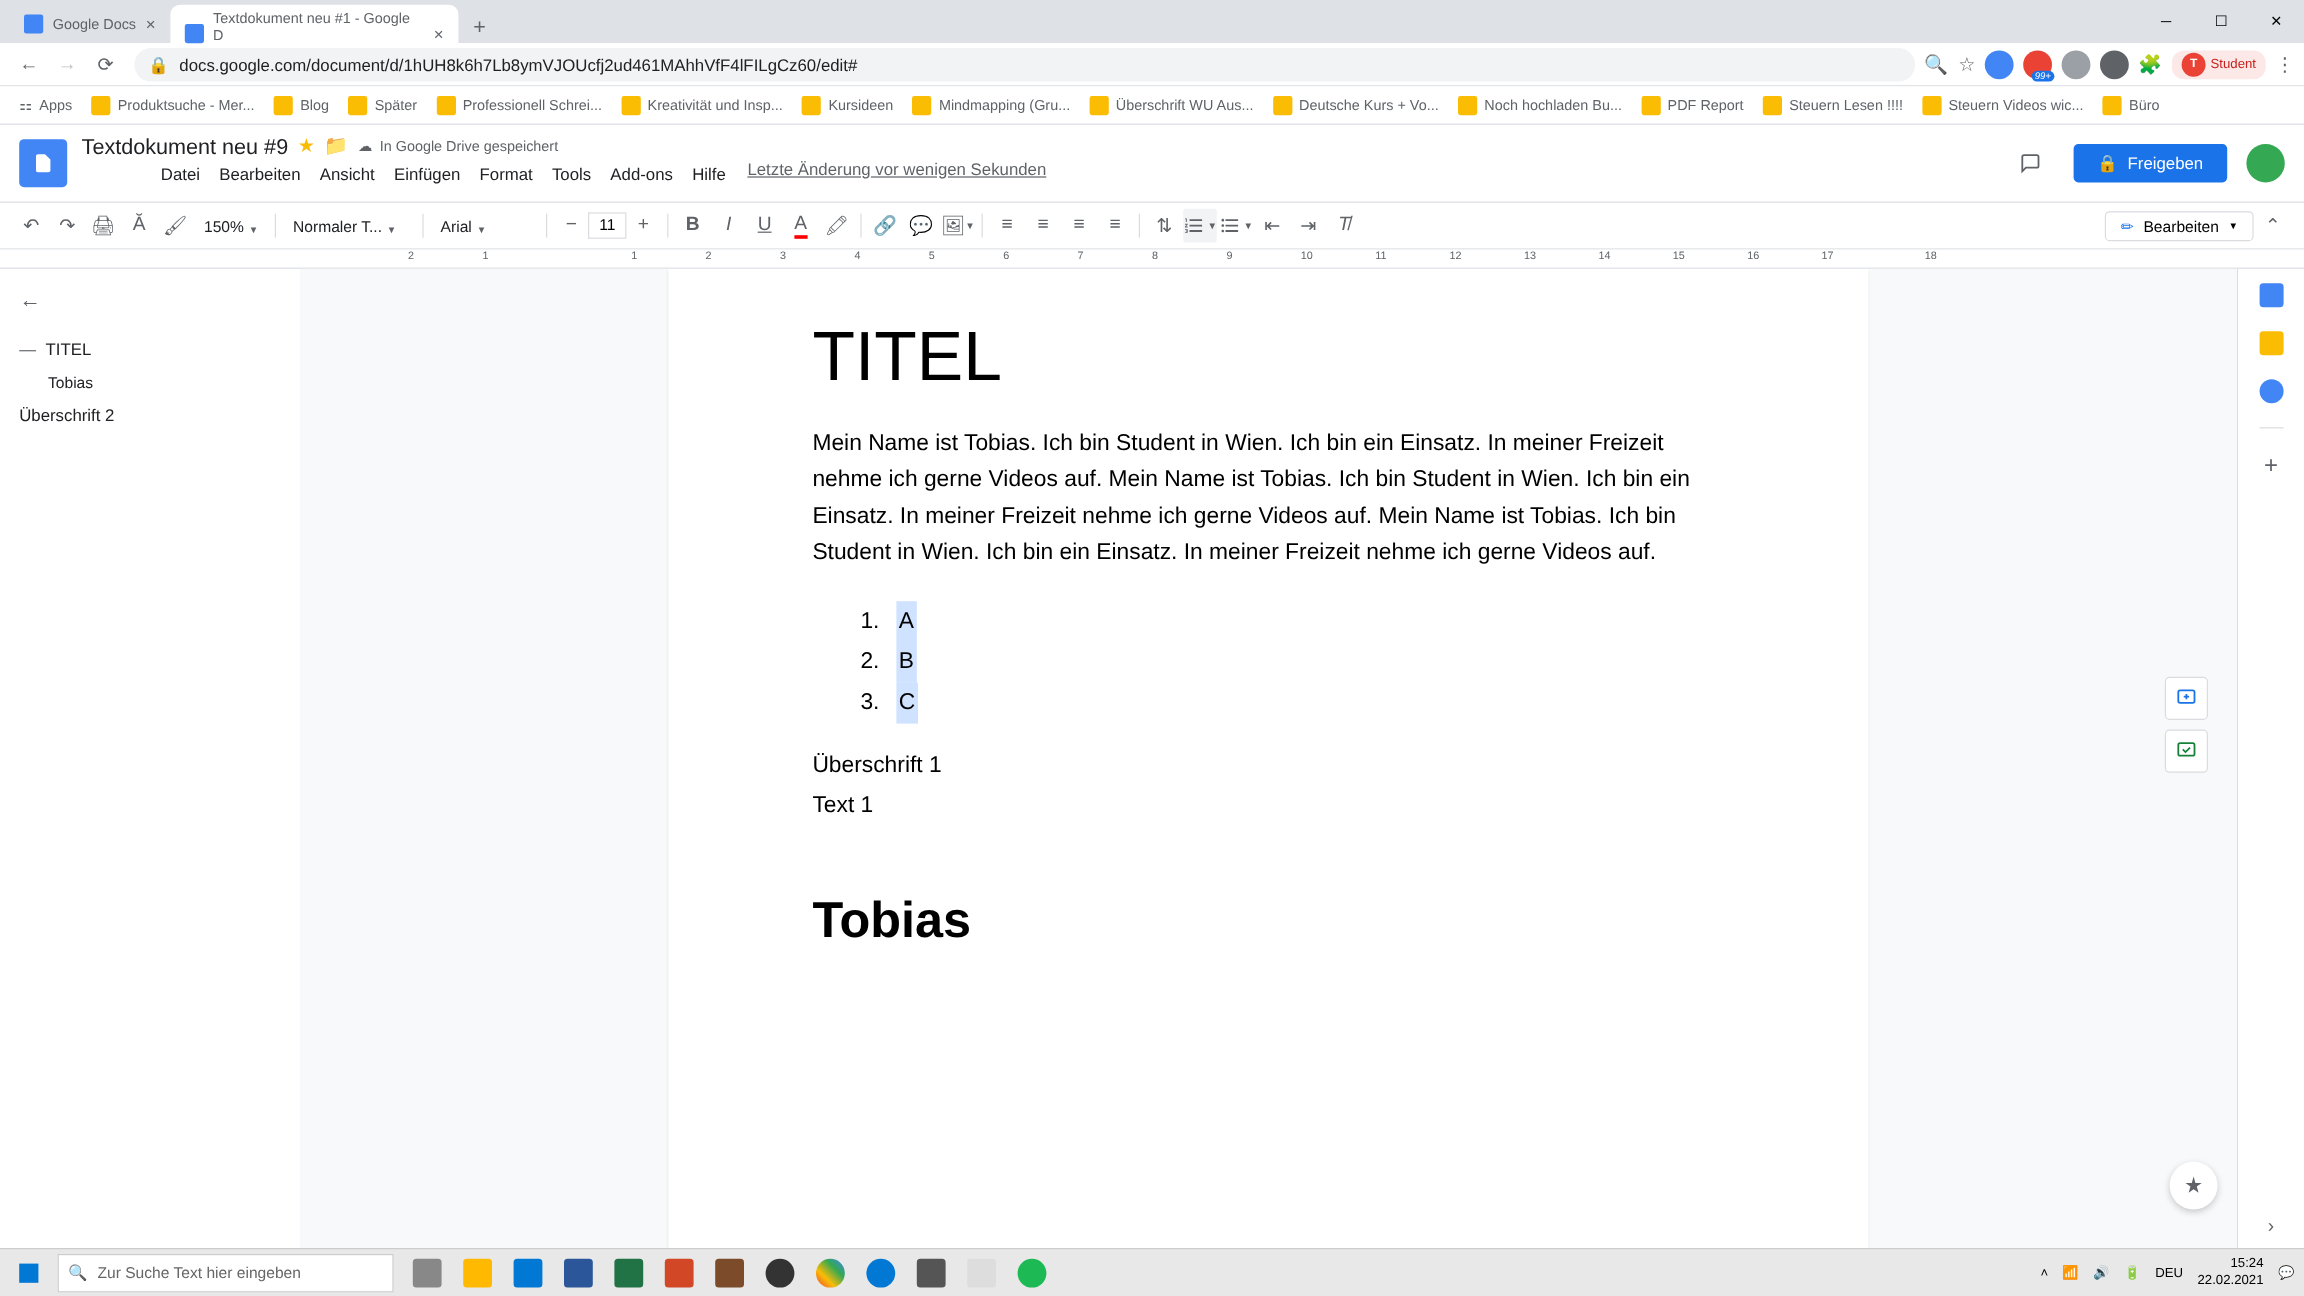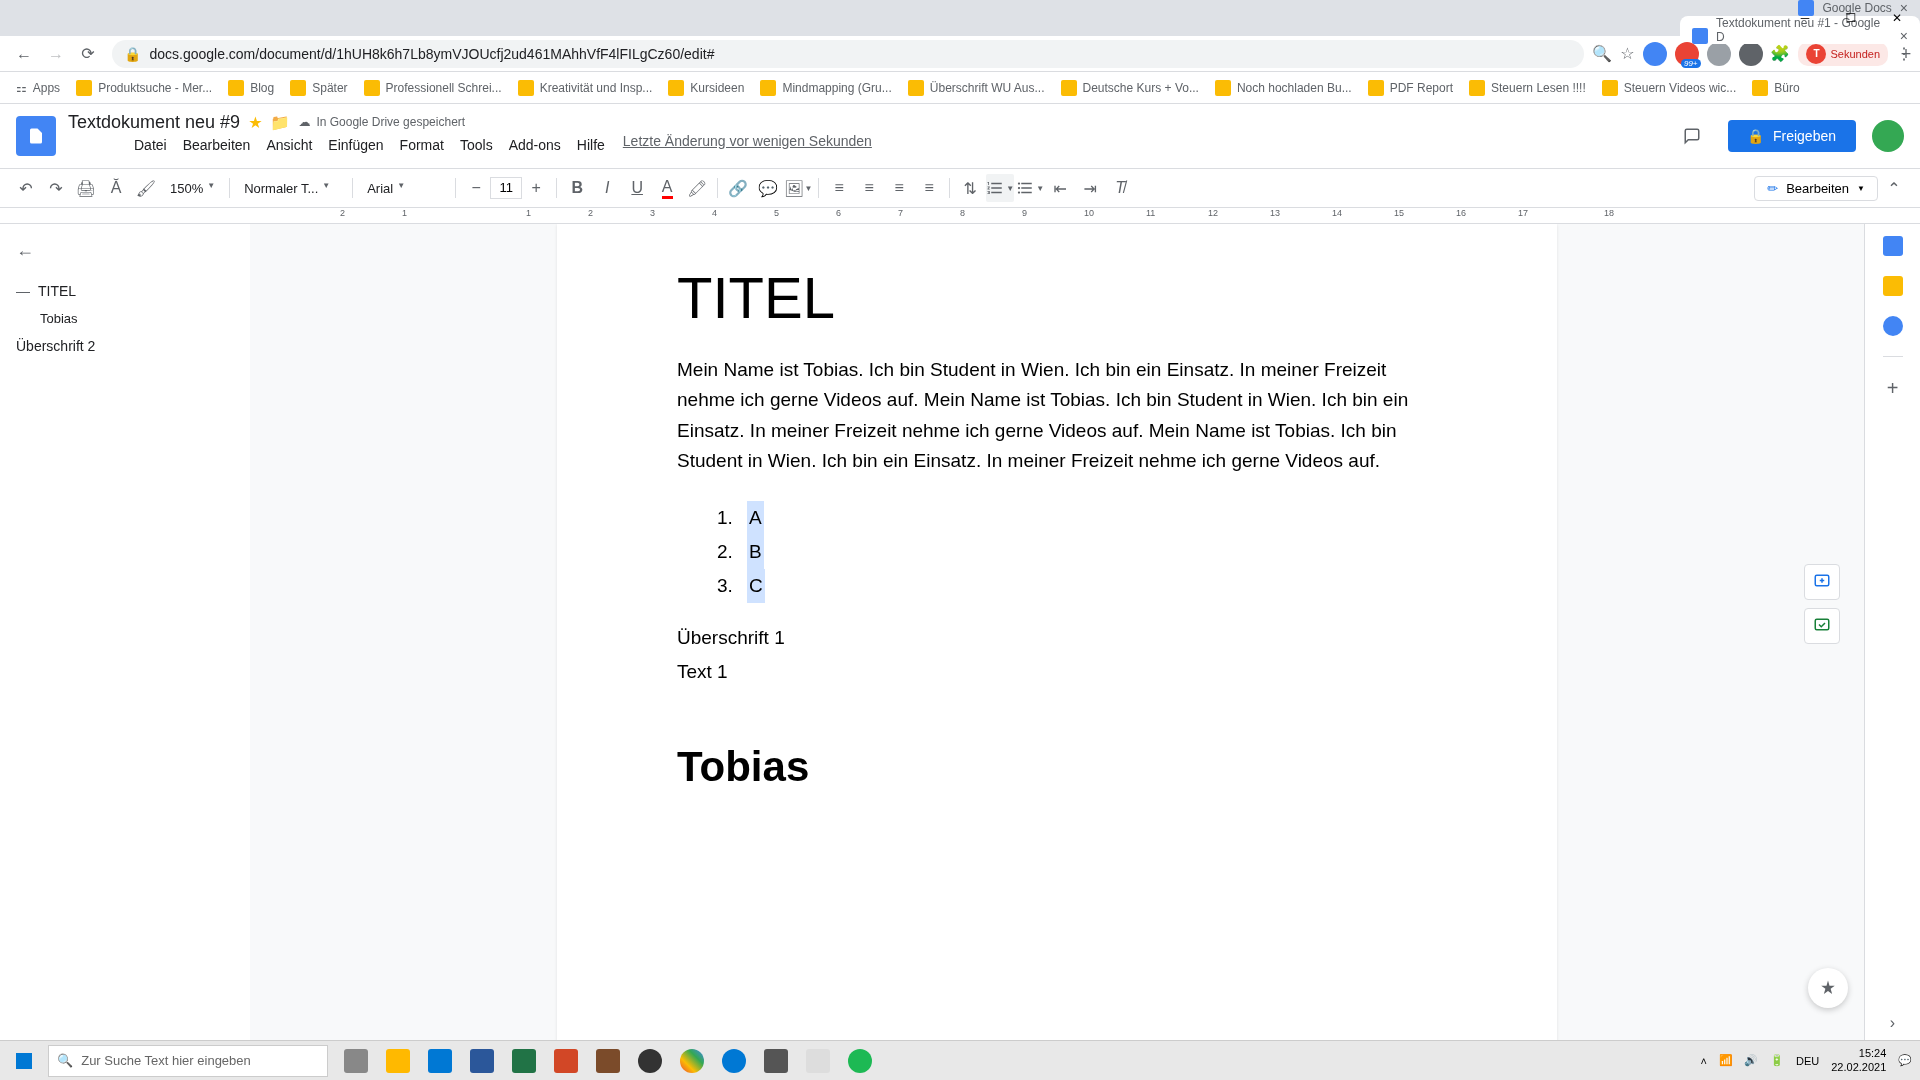--- a/index.html
+++ b/index.html
@@ -1,19 +1,19 @@
 <!DOCTYPE html>
 <html><head>
 <meta charset="utf-8">
 <style>
 * { margin: 0; padding: 0; box-sizing: border-box; font-family: 'Segoe UI', Arial, sans-serif; }
 body { width: 1920px; height: 1080px; background: #fff; overflow: hidden; position: relative; }
 
 
-.browser-tabs { height: 36px; background: #dee1e6; display: flex; align-items: flex-end; padding-left: 8px; flex-direction: column; }
+.browser-tabs { height: 36px; background: #dee1e6; display: flex; align-items: flex-end; padding-left: 8px; }
 .tab { height: 32px; display: flex; align-items: center; padding: 0 12px; font-size: 12px; color: #5f6368; border-radius: 8px 8px 0 0; max-width: 240px; position: relative; }
 .tab.active { background: #fff; align-items: flex-end; }
 .tab-favicon { width: 16px; height: 16px; background: #4285f4; border-radius: 2px; margin-right: 8px; flex-shrink: 0; }
 .tab-close { margin-left: 8px; font-size: 14px; color: #5f6368; cursor: pointer; }
 .new-tab { width: 28px; height: 28px; display: flex; align-items: center; justify-content: center; color: #5f6368; font-size: 18px; margin-left: 4px; }
 .window-controls { position: absolute; right: 0; top: 0; display: flex; height: 36px; }
 .window-btn { width: 46px; display: flex; align-items: center; justify-content: center; color: #000; font-size: 12px; }
 
 .address-bar { height: 36px; background: #fff; display: flex; align-items: center; padding: 0 8px; border-bottom: 1px solid #dadce0; }
 .nav-btn { width: 32px; height: 32px; display: flex; align-items: center; justify-content: center; color: #5f6368; border-radius: 50%; }
@@ -44,21 +44,21 @@
 
 .menu-bar { display: flex; gap: 4px; padding: 0 0 4px 60px; font-size: 14px; color: #202124; }
 .menu-item { padding: 4px 6px; }
 .last-change { color: #5f6368; text-decoration: underline; margin-left: 8px; }
 
 
 .toolbar { height: 40px; border-top: 1px solid #dadce0; border-bottom: 1px solid #dadce0; display: flex; align-items: center; padding: 0 12px; gap: 2px; }
 .tb-btn { width: 28px; height: 28px; display: flex; align-items: center; justify-content: center; color: #5f6368; border-radius: 2px; position: relative; }
 .tb-btn.hover { background: #f1f3f4; }
 .tb-sep { width: 1px; height: 20px; background: #dadce0; margin: 0 4px; }
-.tb-select { padding: 0 8px; font-size: 13px; color: #202124; display: flex; align-items: flex-start; gap: 4px; }
+.tb-select { padding: 0 8px; font-size: 13px; color: #202124; display: flex; align-items: flex-end; gap: 4px; }
 .tb-select .arrow { font-size: 8px; color: #5f6368; }
 .font-size { display: flex; align-items: center; }
 .font-size-val { width: 32px; text-align: center; font-size: 13px; border: 1px solid #dadce0; height: 22px; line-height: 20px; }
 .edit-mode { margin-left: auto; display: flex; align-items: center; gap: 8px; padding: 4px 12px; border: 1px solid #dadce0; border-radius: 4px; font-size: 13px; }
 
 
 .ruler { height: 16px; background: #fff; border-bottom: 1px solid #dadce0; display: flex; position: relative; font-size: 9px; color: #5f6368; }
 .ruler-content { position: absolute; left: 340px; right: 0; display: flex; }
 .ruler-mark { position: absolute; }
 
@@ -146,21 +146,21 @@
     <div class="ext-icon" style="background:#ea4335;position:relative">
         <span style="position:absolute;bottom:-2px;right:-2px;background:#1a73e8;color:#fff;font-size:8px;padding:0 3px;border-radius:6px">99+</span>
       </div>
     <div class="ext-icon" style="background:#9aa0a6"></div>
     <div class="ext-icon" style="background:#5f6368"></div>
     <span style="color:#5f6368">🧩</span>
     <div class="pause-badge">
       <div class="pause-avatar">
           <span>T</span>
         </div>
-      <span>Sekunden</span>
+      <span>Student</span>
     </div>
     <span style="color:#5f6368">⋮</span>
   </div>
 </div>
 
 <div class="bookmarks-bar">
   <div class="bookmark">
       <span style="color:#5f6368">⚏</span>
       <span>Apps</span>
     </div>

